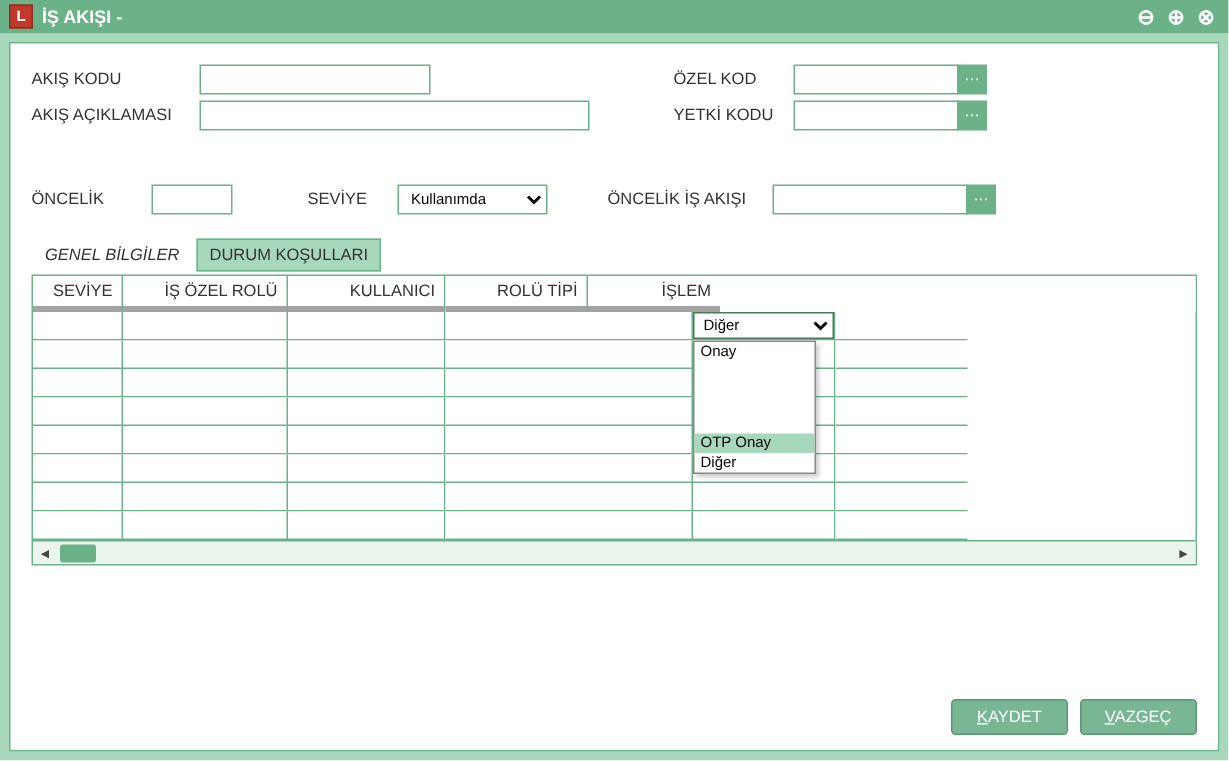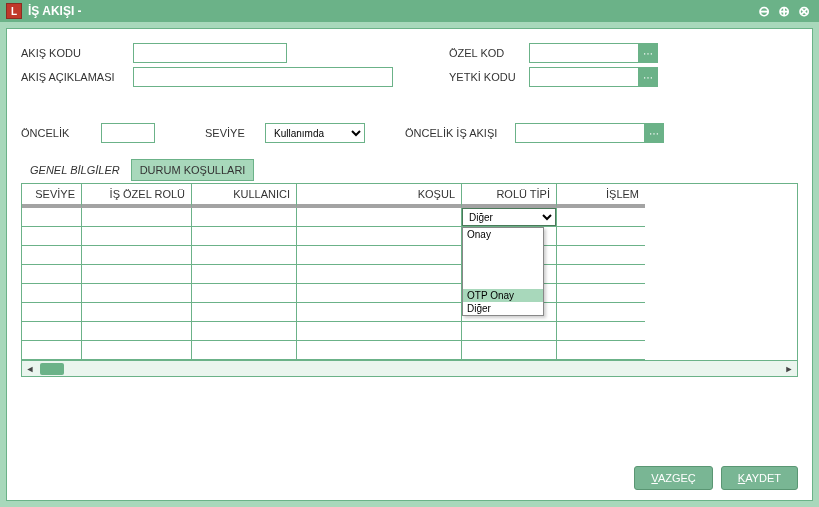--- a/index.html
+++ b/index.html
@@ -111,21 +111,20 @@
     <div class="tabs">
       <div class="tab active">GENEL BİLGİLER</div>
       <div class="tab inactive">DURUM KOŞULLARI</div>
     </div>
 
     <div class="grid-wrap">
       <div class="grid-header">
         <div class="grid-header-cell col-seviye">SEVİYE</div>
         <div class="grid-header-cell col-rol">İŞ ÖZEL ROLÜ</div>
         <div class="grid-header-cell col-kullanici">KULLANICI</div>
-        <div class="grid-header-cell col-kosul">KOŞUL</div>
         <div class="grid-header-cell col-gorev">ROLÜ TİPİ</div>
         <div class="grid-header-cell col-islem" style="border-right:none;">İŞLEM</div>
       </div>
       <div class="grid-body">
         <div class="grid-row">
           <div class="grid-cell col-seviye"></div>
           <div class="grid-cell col-rol"></div>
           <div class="grid-cell col-kullanici"></div>
           <div class="grid-cell col-kosul"></div>
           <div class="grid-cell col-gorev" style="position:relative;">
@@ -199,18 +198,18 @@
       </div>
       <div class="grid-scroll">
         <div class="scroll-btn">◄</div>
         <div class="scroll-thumb"></div>
         <div class="scroll-track"></div>
         <div class="scroll-btn">►</div>
       </div>
     </div>
 
     <div class="footer">
+      <button class="btn"><u>K</u><span>AYDET</span></button>
       <button class="btn"><u>V</u><span>AZGEÇ</span></button>
-      <button class="btn"><u>K</u><span>AYDET</span></button>
     </div>
 
   </div>
 </div>
 
 </body></html>

